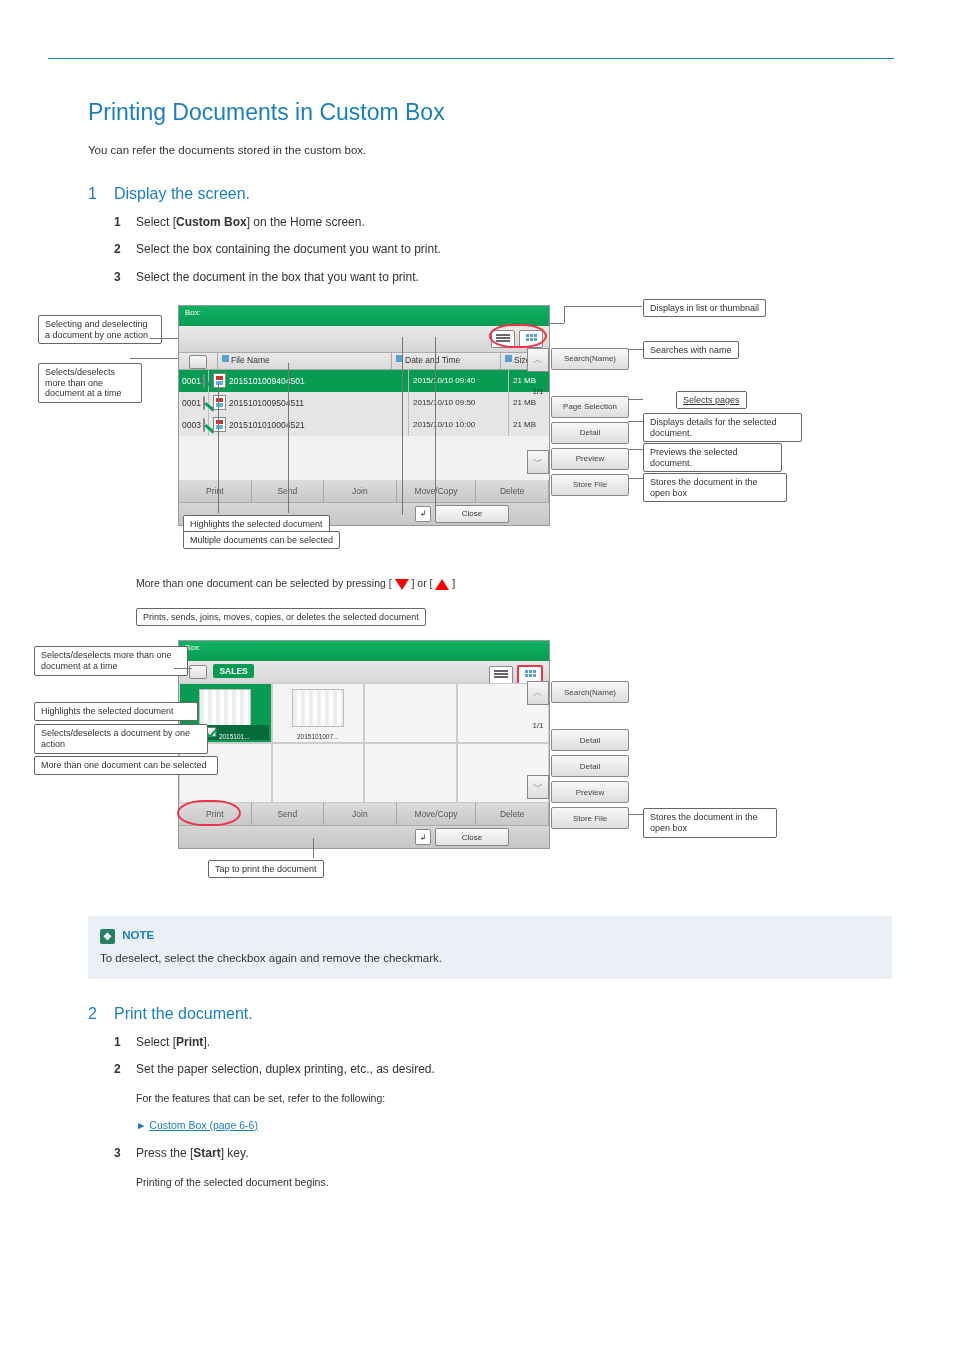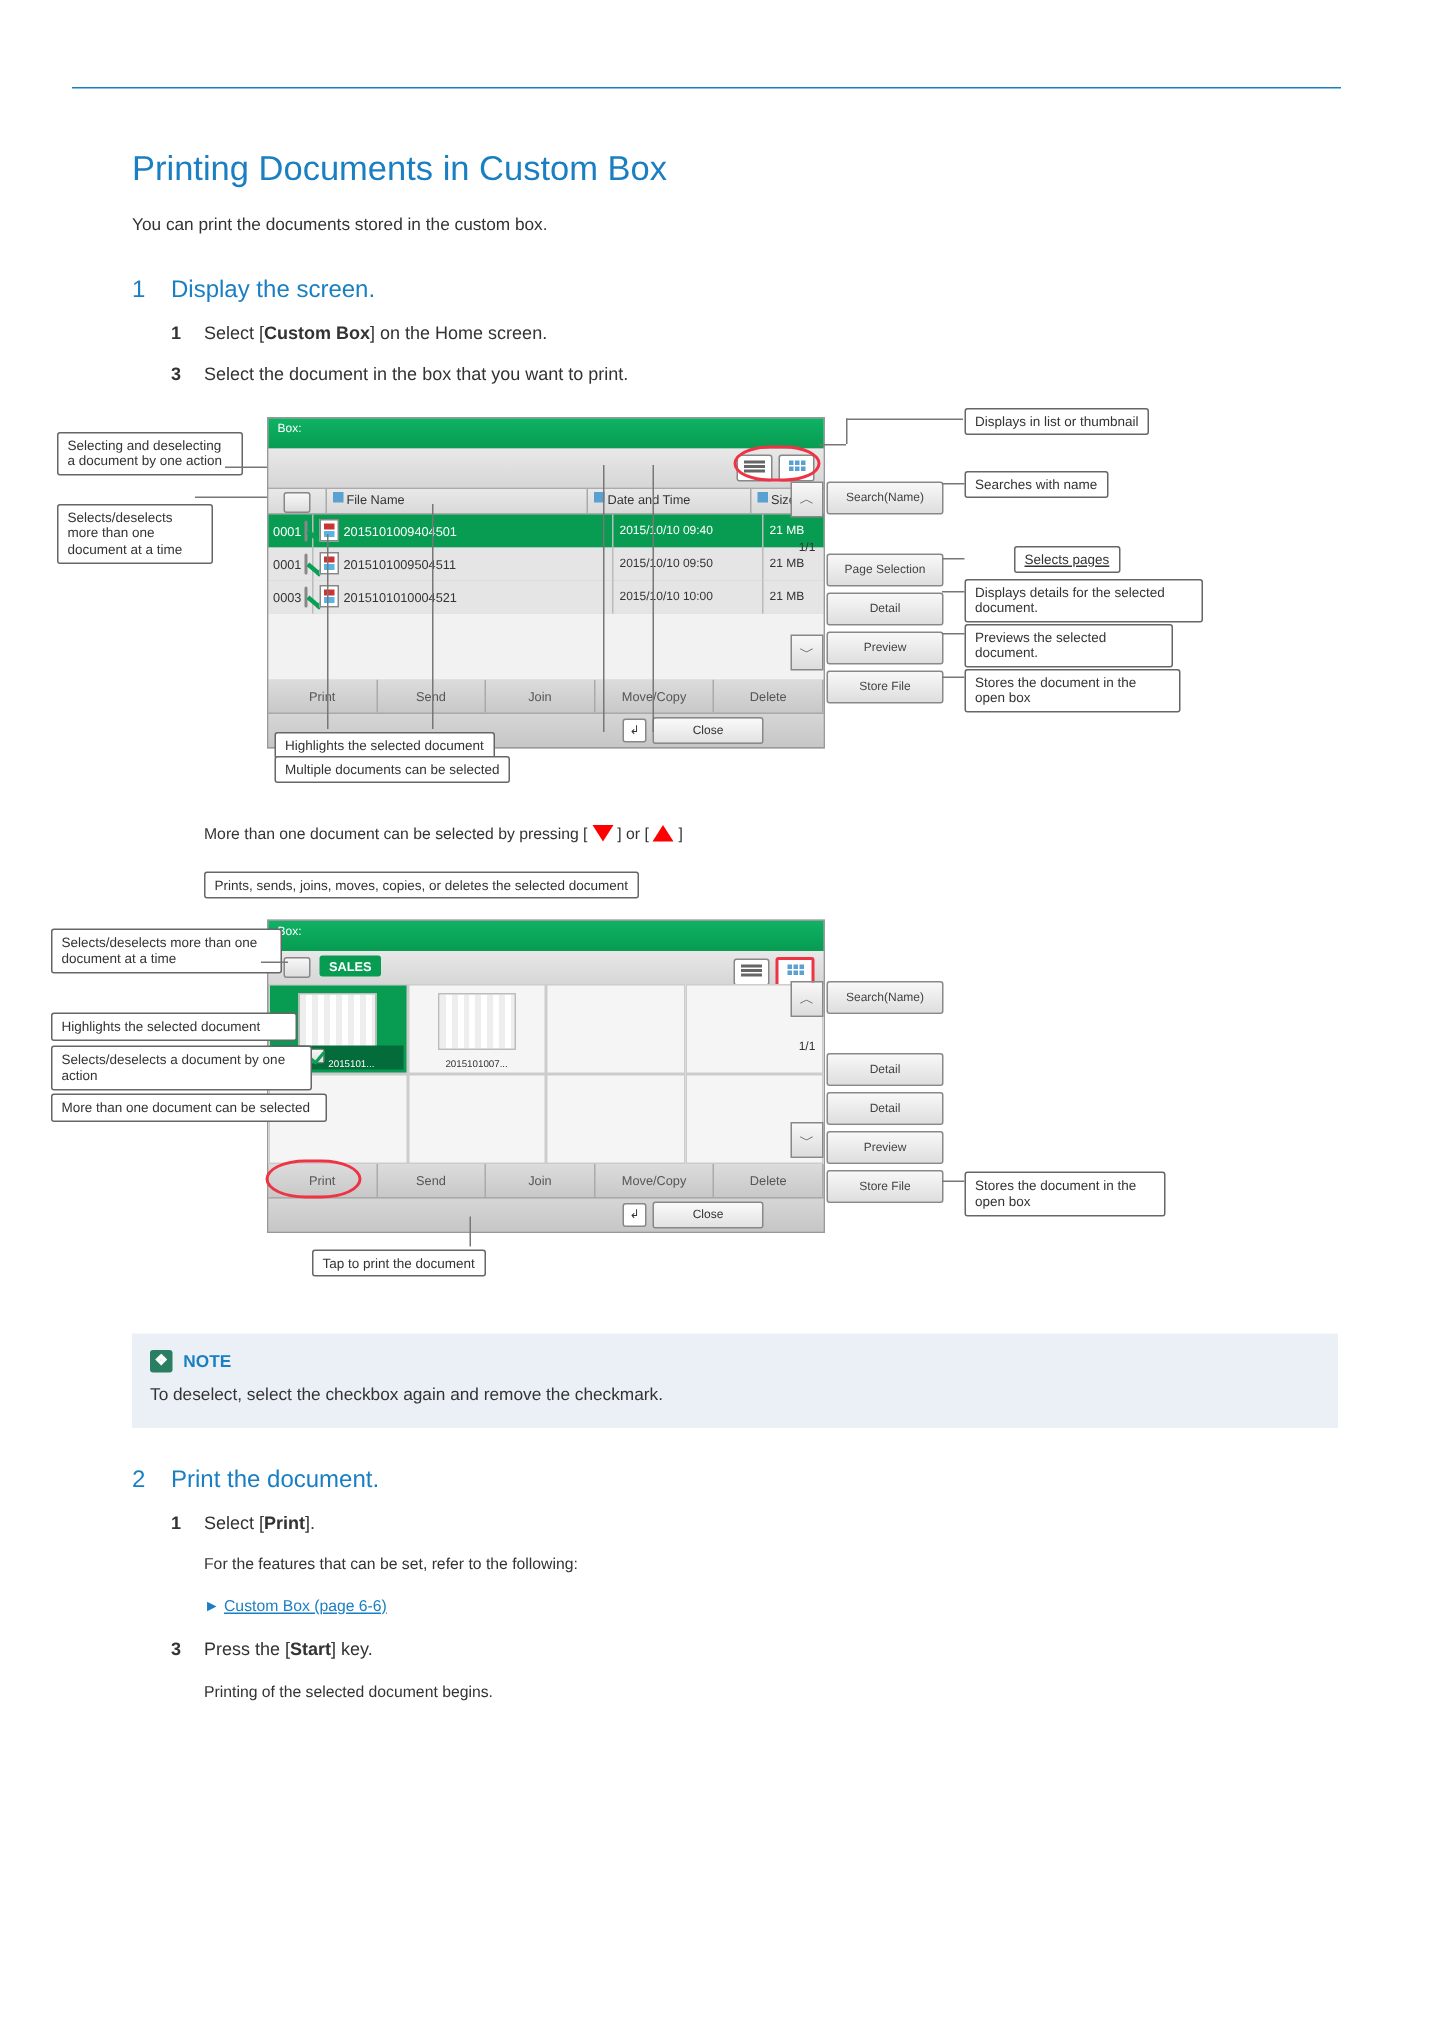--- a/index.html
+++ b/index.html
@@ -80,27 +80,30 @@
   .thumbpanel .thcell.sel .thlabel{background:#046b3a;color:#fff;}
 </style>
 </head>
 <body>
 <div class="page">
 
 <div class="hrule"></div>
 <div class="body">
 
   <div class="title">Printing Documents in Custom Box</div>
-  <p class="para">You can print the documents stored in the custom box.</p>
+  <p class="para">You can refer the documents stored in the custom box.</p>
 
   <div class="step">
     <span class="num">1</span><span>Display the screen.</span>
   </div>
   <p class="substep">
     <span class="ss-num"><b>1</b></span><span>Select [</span><b>Custom Box</b><span>] on the Home screen.</span>
+  </p>
+  <p class="substep">
+    <span class="ss-num"><b>2</b></span><span>Select the box containing the document you want to print.</span>
   </p>
   <p class="substep">
     <span class="ss-num"><b>3</b></span><span>Select the document in the box that you want to print.</span>
   </p>
 
   
   <div class="fig-wrap" style="height:270px;">
 
     <div class="callout" style="left:-50px;top:70px;width:90px;white-space:normal;line-height:1.2;">Selects/deselects
 more than one
@@ -350,20 +353,23 @@
     </div>
     <div>To deselect, select the checkbox again and remove the checkmark.</div>
   </div>
 
   <div class="step">
     <span class="num">2</span><span>Print the document.</span>
   </div>
   <p class="substep">
     <span class="ss-num"><b>1</b></span><span>Select [</span><b>Print</b><span>].</span>
   </p>
+  <p class="substep">
+    <span class="ss-num"><b>2</b></span><span>Set the paper selection, duplex printing, etc., as desired.</span>
+  </p>
   <p class="indent">For the features that can be set, refer to the following:</p>
   <p class="indent">
     <span style="color:#1a7fc2;">►</span> <span style="color:#1a7fc2;text-decoration:underline;">Custom Box (page 6-6)</span>
   </p>
   <p class="substep">
     <span class="ss-num"><b>3</b></span><span>Press the [</span><b>Start</b><span>] key.</span>
   </p>
   <p class="indent">Printing of the selected document begins.</p>
 
 </div>

